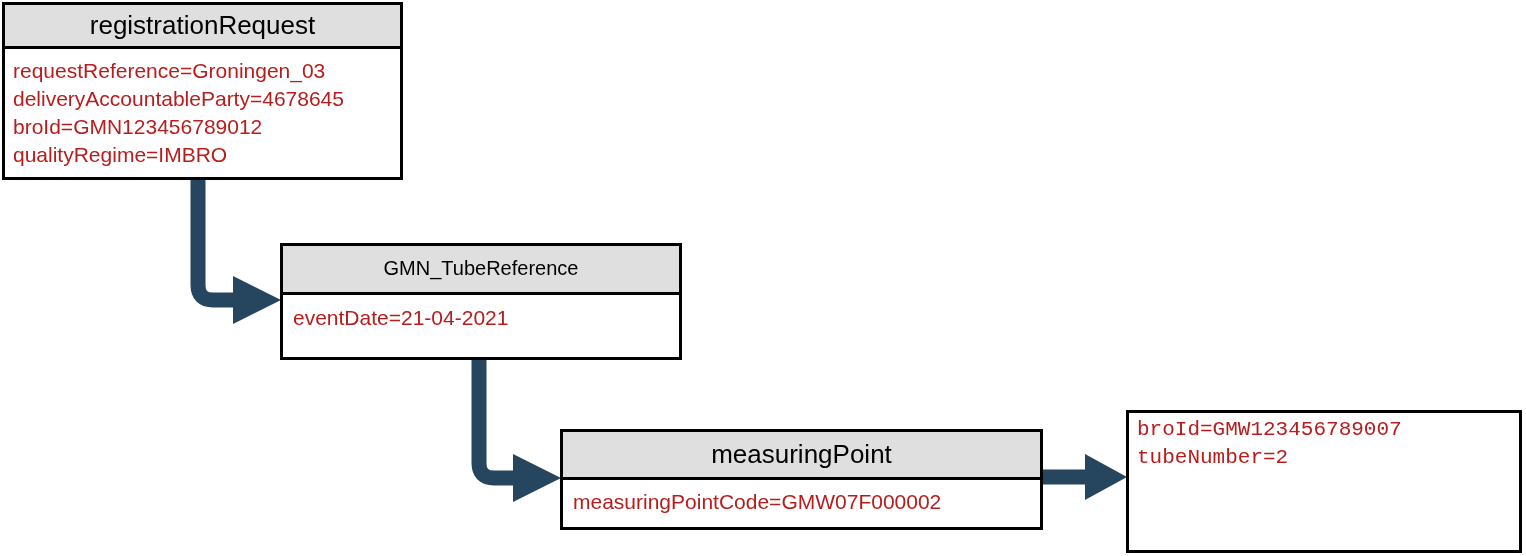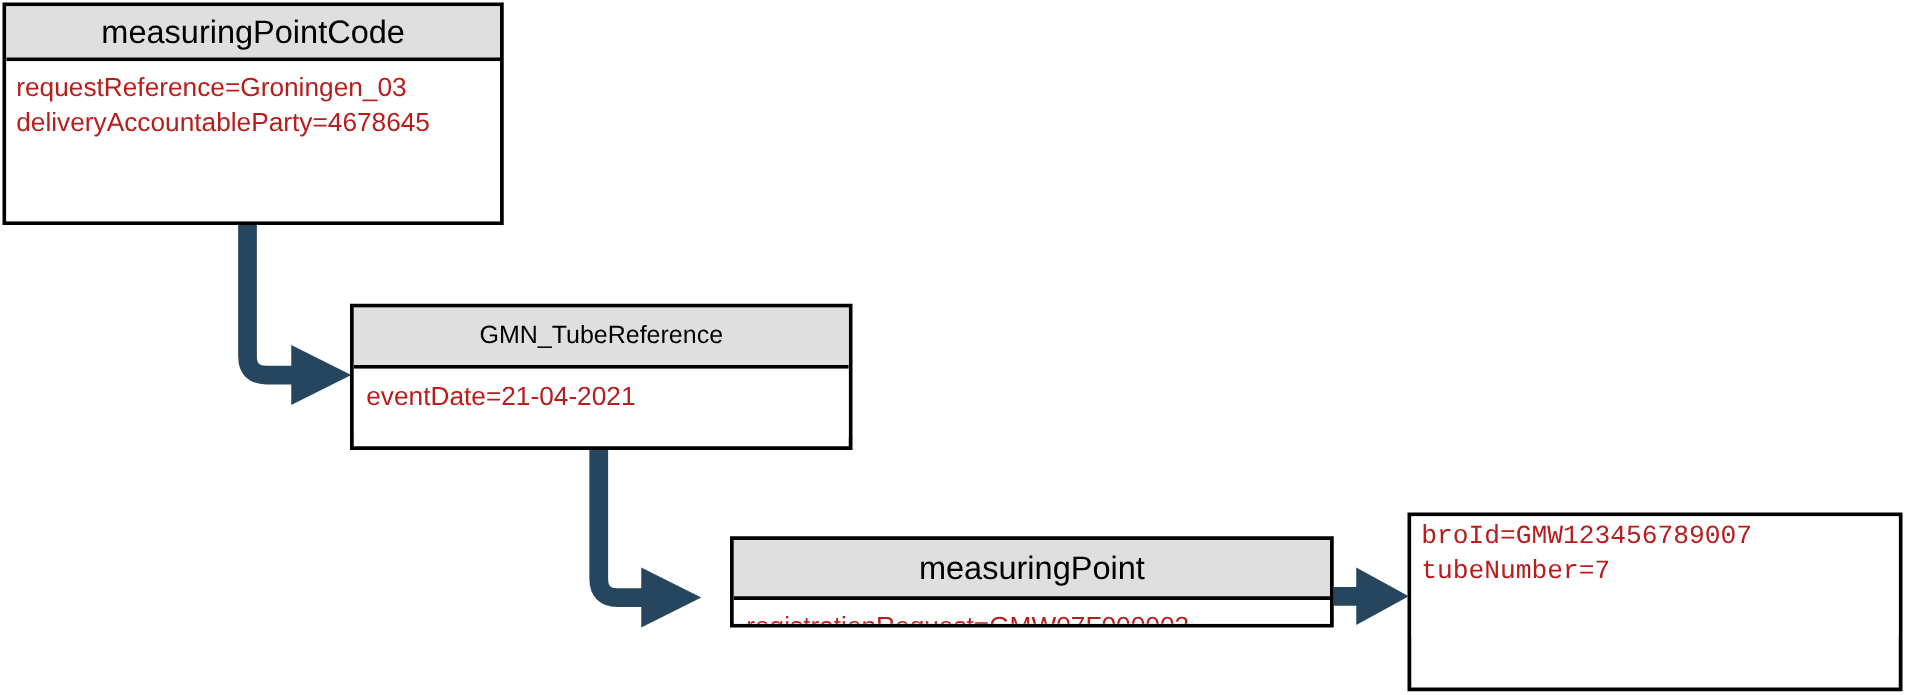--- a/index.html
+++ b/index.html
@@ -70,21 +70,21 @@
   }
   #node-gmn-tube-reference .node-body {
     height: 55px; padding-top: 9px; padding-left: 10px;
   }
   #node-gmn-tube-reference .attr {
     font-size: 21px; line-height: 28px;
   }
 
   
   #node-measuring-point {
-    left: 584px; top: 429px; width: 483px; height: 73px;
+    left: 560px; top: 429px; width: 483px; height: 101px;
   }
   #node-measuring-point .node-header {
     height: 48px; line-height: 44px; font-size: 26px;
   }
   #node-measuring-point .node-body {
     height: 50px; padding-top: 8px; padding-left: 10px;
   }
   #node-measuring-point .attr {
     font-size: 21px; line-height: 28px;
   }
@@ -130,41 +130,43 @@
       <polygon points="513,454 561,478 513,502" fill="#25465e"></polygon>
     </g>
 
     <g>
       <path d="M 1043 477 L 1090 477" fill="none" stroke="#25465e" stroke-width="15" stroke-linecap="butt"></path>
       <polygon points="1085,454 1127,477 1085,500" fill="#25465e"></polygon>
     </g>
   </svg>
 
   <div class="node" id="node-registration-request">
-    <div class="node-header">measuringPointCode</div>
+    <div class="node-header">registrationRequest</div>
     <div class="node-body">
       <div class="attr">requestReference=Groningen_03</div>
       <div class="attr">deliveryAccountableParty=4678645</div>
+      <div class="attr">broId=GMN123456789012</div>
+      <div class="attr">qualityRegime=IMBRO</div>
     </div>
   </div>
 
   <div class="node" id="node-gmn-tube-reference">
     <div class="node-header">GMN_TubeReference</div>
     <div class="node-body">
       <div class="attr">eventDate=21-04-2021</div>
     </div>
   </div>
 
   <div class="node" id="node-measuring-point">
     <div class="node-header">measuringPoint</div>
     <div class="node-body">
-      <div class="attr">registrationRequest=GMW07F000002</div>
+      <div class="attr">measuringPointCode=GMW07F000002</div>
     </div>
   </div>
 
   <div class="node" id="node-groundwater-monitoring-tube">
     <div class="node-body">
       <div class="attr">broId=GMW123456789007</div>
-      <div class="attr">tubeNumber=7</div>
+      <div class="attr">tubeNumber=2</div>
     </div>
   </div>
 
 </div>
 
 </body></html>

